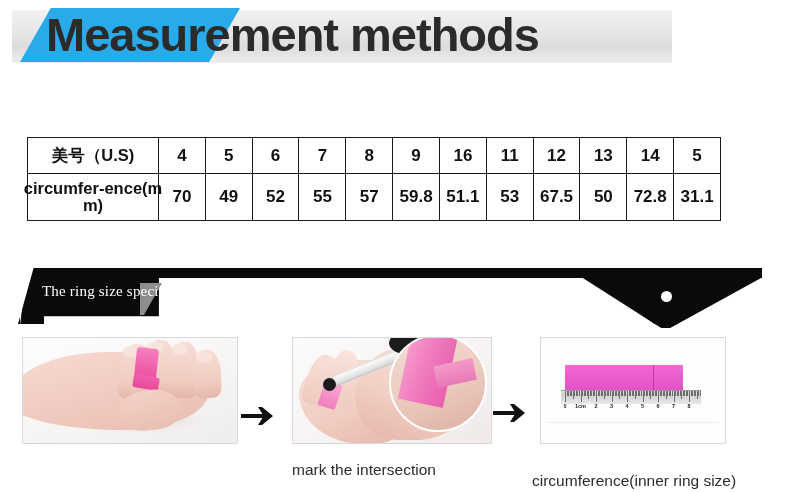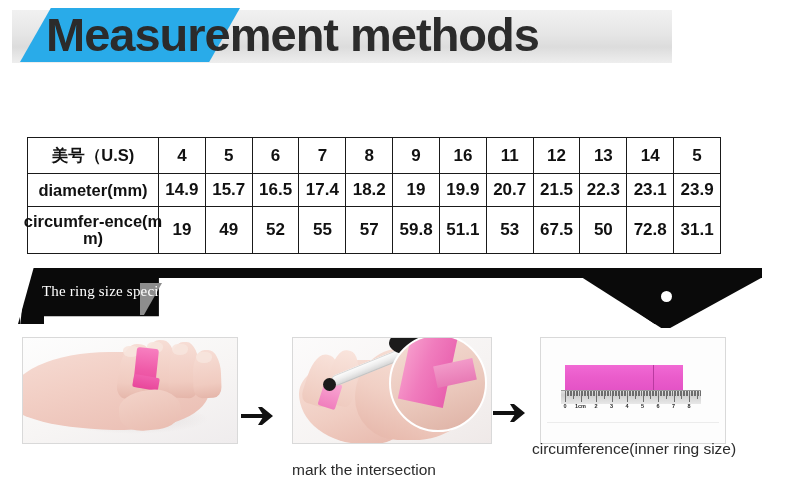--- a/index.html
+++ b/index.html
@@ -334,21 +334,21 @@
 
   
   .caption {
     position: absolute;
     font-size: 15.5px;
     color: #2b2b2b;
     white-space: nowrap;
     font-family: "Liberation Sans", sans-serif;
   }
   #cap2 { left: 292px; top: 461px; }
-  #cap3 { left: 532px; top: 440px; }
+  #cap3 { left: 532px; top: 472px; }
 </style>
 </head>
 <body>
 
 <div id="header">
   <div class="hdr-grayband"></div>
   <div class="hdr-blue"></div>
   <div class="hdr-title">Measurement methods</div>
 </div>
 
@@ -363,40 +363,25 @@
       <td>7</td>
       <td>8</td>
       <td>9</td>
       <td>16</td>
       <td>11</td>
       <td>12</td>
       <td>13</td>
       <td>14</td>
       <td>5</td>
     </tr>
-    <tr class="r2">
-      <td class="rowhead">diameter(mm)</td>
-      <td>14.9</td>
-      <td>15.7</td>
-      <td>16.5</td>
-      <td>17.4</td>
-      <td>18.2</td>
-      <td>19</td>
-      <td>19.9</td>
-      <td>20.7</td>
-      <td>21.5</td>
-      <td>22.3</td>
-      <td>23.1</td>
-      <td>23.9</td>
-    </tr>
     <tr class="r3">
       <td class="rowhead circ-head">
             <span class="ch-inner">circumfer-ence(mm)</span>
           </td>
-      <td>19</td>
+      <td>70</td>
       <td>49</td>
       <td>52</td>
       <td>55</td>
       <td>57</td>
       <td>59.8</td>
       <td>51.1</td>
       <td>53</td>
       <td>67.5</td>
       <td>50</td>
       <td>72.8</td>

